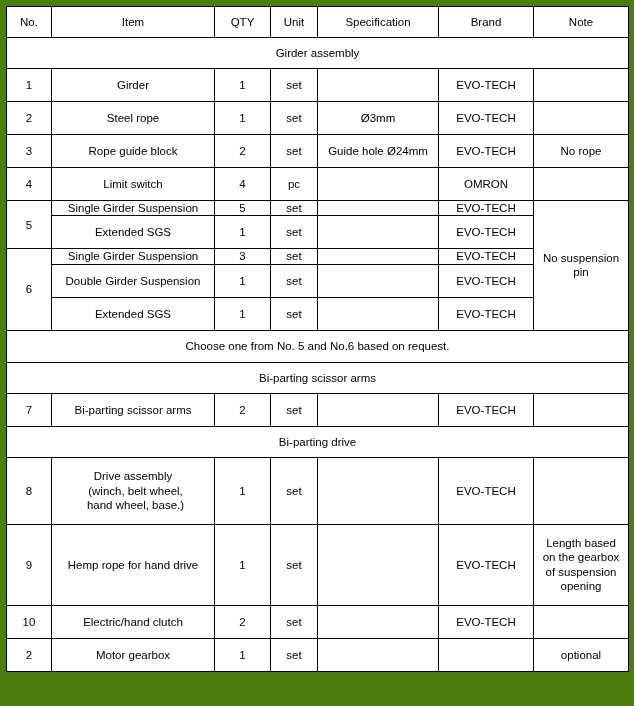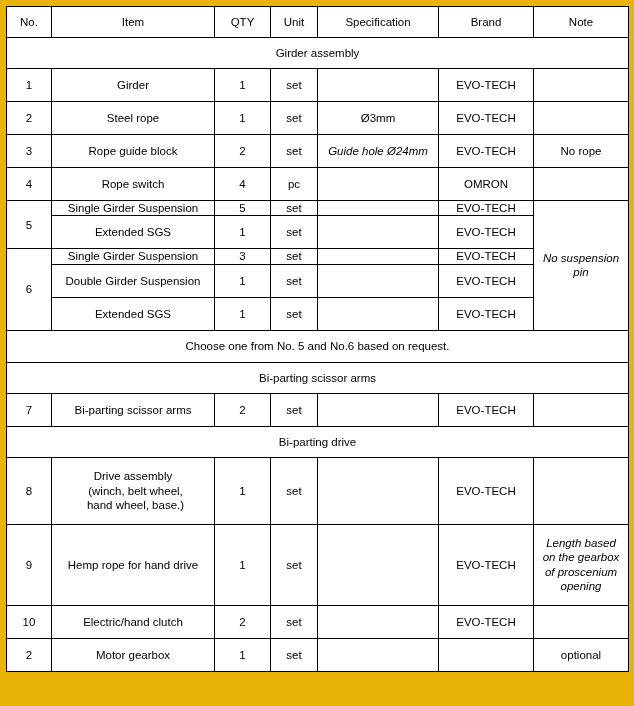--- a/index.html
+++ b/index.html
@@ -12,21 +12,21 @@
     color: #000000;
     font-size: 11.5px;
     -webkit-font-smoothing: antialiased;
   }
   .sheet {
     width: 634px;
     height: 706px;
     position: relative;
     box-sizing: border-box;
     padding: 6px 6px 6px 6px;
-    background: #eab308;
+    background: #4d7c0f;
   }
   table.bom {
     border-collapse: collapse;
     table-layout: fixed;
     width: 622px;
     margin: 0;
   }
   table.bom td, table.bom th {
     border: 1px solid #000000;
     padding: 0;
@@ -63,21 +63,20 @@
     text-align: left;
     font-weight: bold;
     padding-left: 9px;
     font-size: 12px;
     height: 30px;
     margin-left: 12px;
   }
   td.note-wrap {
     padding: 4px 6px;
     line-height: 1.45;
-    font-style: italic;
   }
   td.note-tall {
     line-height: 2.1;
   }
   td.cellpad {
     height: 32px;
   }
   td.item-multi {
     text-align: left;
     padding-left: 9px;
@@ -89,21 +88,21 @@
     padding-left: 5px;
     text-align: center;
   }
   td.choose {
     text-align: left;
     padding-left: 9px;
     height: 31px;
     font-size: 11.5px;
     margin-left: 12px;
   }
-  .nowrapcell { white-space: nowrap; font-style: italic; }
+  .nowrapcell { white-space: nowrap; }
 </style>
 </head>
 <body>
 
 <div class="sheet">
   <table class="bom">
     <colgroup>
       <col class="c-no">
         <col class="c-item">
         <col class="c-qty">
@@ -154,21 +153,21 @@
         <td class="item">Rope guide block</td>
         <td>2</td>
         <td>set</td>
         <td class="nowrapcell">Guide hole Ø24mm</td>
         <td>EVO-TECH</td>
         <td>No rope</td>
       </tr>
 
       <tr>
         <td class="row-no cellpad">4</td>
-        <td class="item">Rope switch</td>
+        <td class="item">Limit switch</td>
         <td>4</td>
         <td>pc</td>
         <td></td>
         <td>OMRON</td>
         <td></td>
       </tr>
 
       <tr>
         <td class="row-no cellpad" rowspan="2">5</td>
         <td class="item">Single Girder Suspension</td>
@@ -254,21 +253,21 @@
       <tr>
         <td class="row-no" style="height:80px">9</td>
         <td class="item">Hemp rope for hand drive</td>
         <td>1</td>
         <td>set</td>
         <td></td>
         <td>EVO-TECH</td>
         <td class="note-wrap">
           <span>Length based</span><br>
           <span>on the gearbox</span><br>
-          <span>of proscenium</span><br>
+          <span>of suspension</span><br>
           <span>opening</span>
         </td>
       </tr>
 
       <tr>
         <td class="row-no cellpad">10</td>
         <td class="item">Electric/hand clutch</td>
         <td>2</td>
         <td>set</td>
         <td></td>

